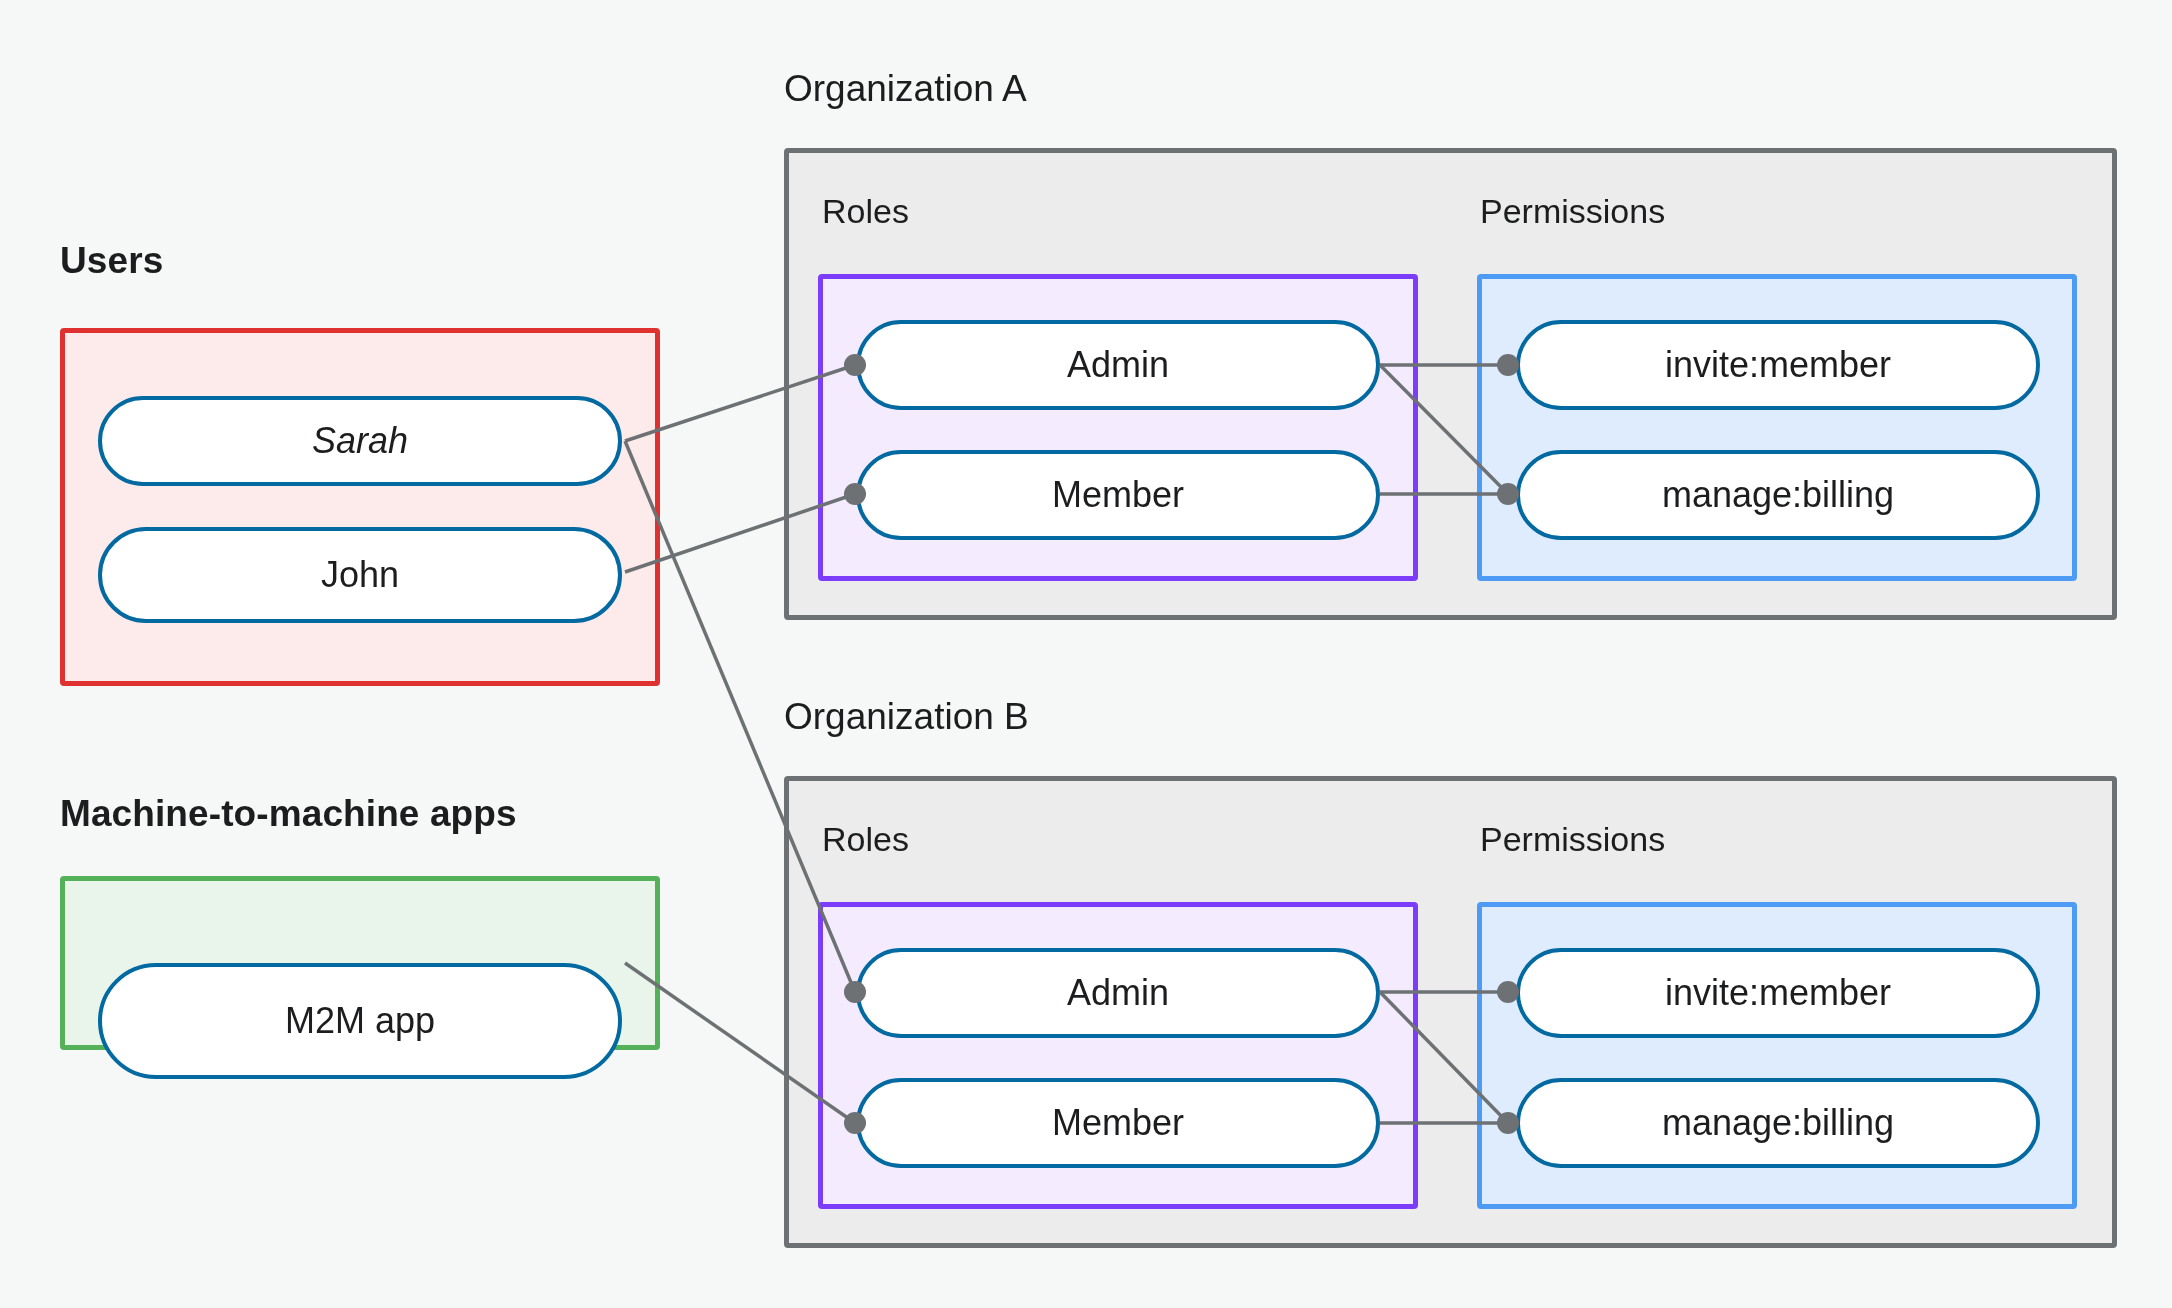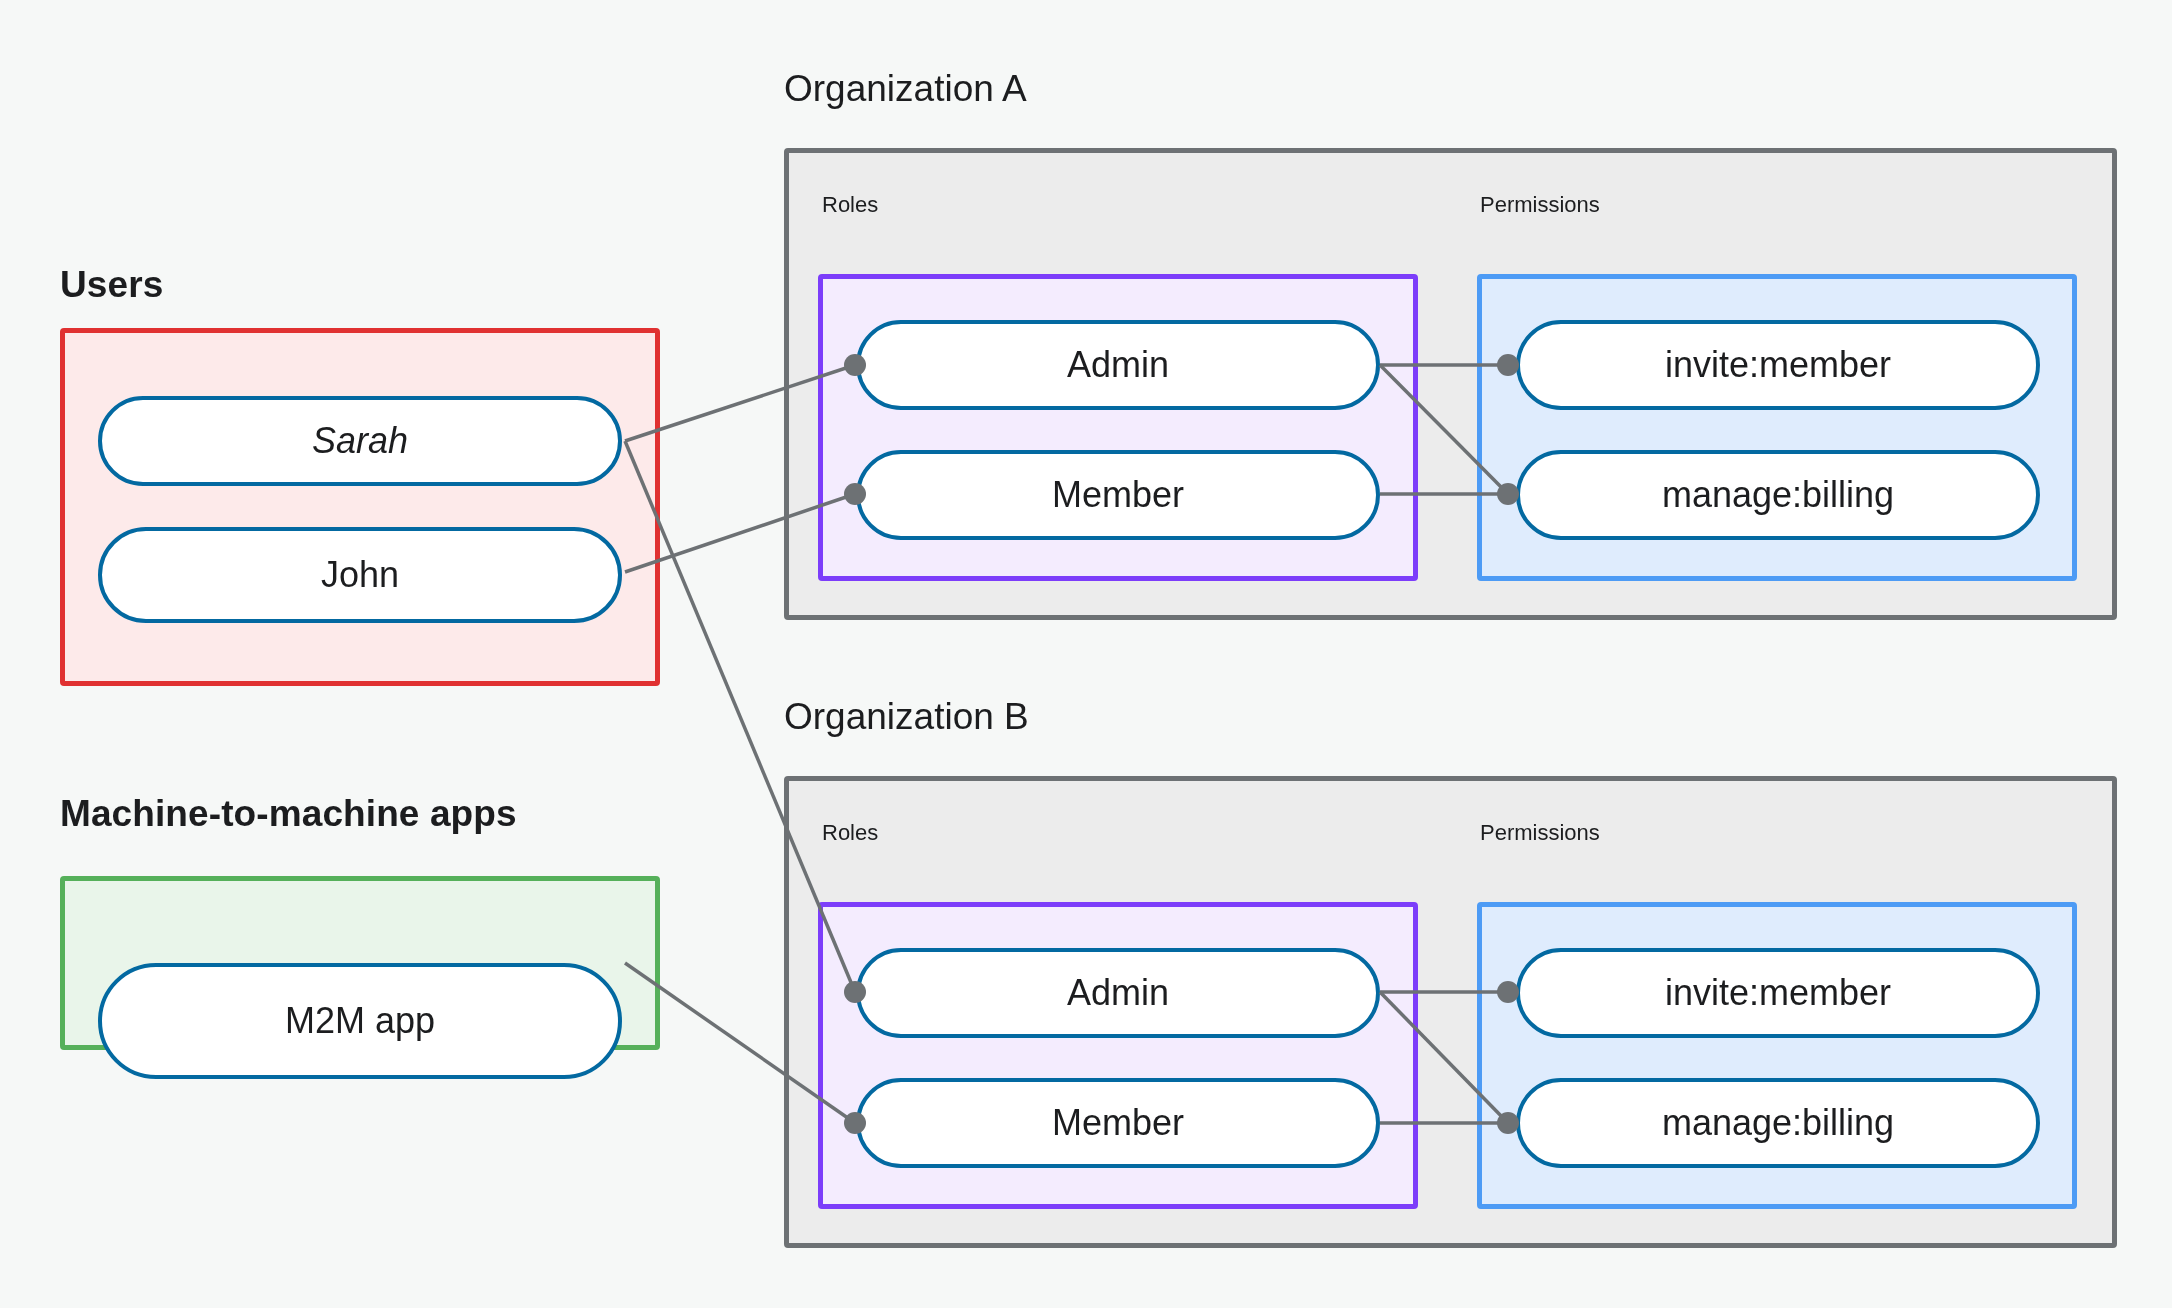--- a/index.html
+++ b/index.html
@@ -40,21 +40,21 @@
   .org-label {
     position: absolute;
     font-size: 37px;
     font-weight: 400;
     color: #1c1d1f;
     white-space: nowrap;
     z-index: 8;
   }
   .section-label {
     position: absolute;
-    font-size: 22px;
+    font-size: 34px;
     font-weight: 400;
     color: #1c1d1f;
     white-space: nowrap;
     z-index: 8;
   }
 
   
   .box {
     position: absolute;
     box-sizing: border-box;
@@ -131,21 +131,21 @@
       <circle cx="855" cy="494" r="11"></circle>
       <circle cx="1508" cy="365" r="11"></circle>
       <circle cx="1508" cy="494" r="11"></circle>
       <circle cx="855" cy="992" r="11"></circle>
       <circle cx="855" cy="1123" r="11"></circle>
       <circle cx="1508" cy="992" r="11"></circle>
       <circle cx="1508" cy="1123" r="11"></circle>
     </g>
   </svg>
 
-  <div class="group-label" style="left:60px; top:240px;margin-top:24px;">Users</div>
+  <div class="group-label" style="left:60px; top:240px;">Users</div>
 
   <div class="box box-users" style="left:60px; top:328px; width:600px; height:358px;"></div>
 
   <div class="pill" style="left:98px; top:396px; width:524px; height:90px;font-style:italic;">Sarah</div>
 
   <div class="pill" style="left:98px; top:527px; width:524px; height:96px;">John</div>
 
   <div class="group-label" style="left:60px; top:793px;">Machine-to-machine apps</div>
 
   <div class="box box-m2m" style="left:60px; top:876px; width:600px; height:174px;"></div>

